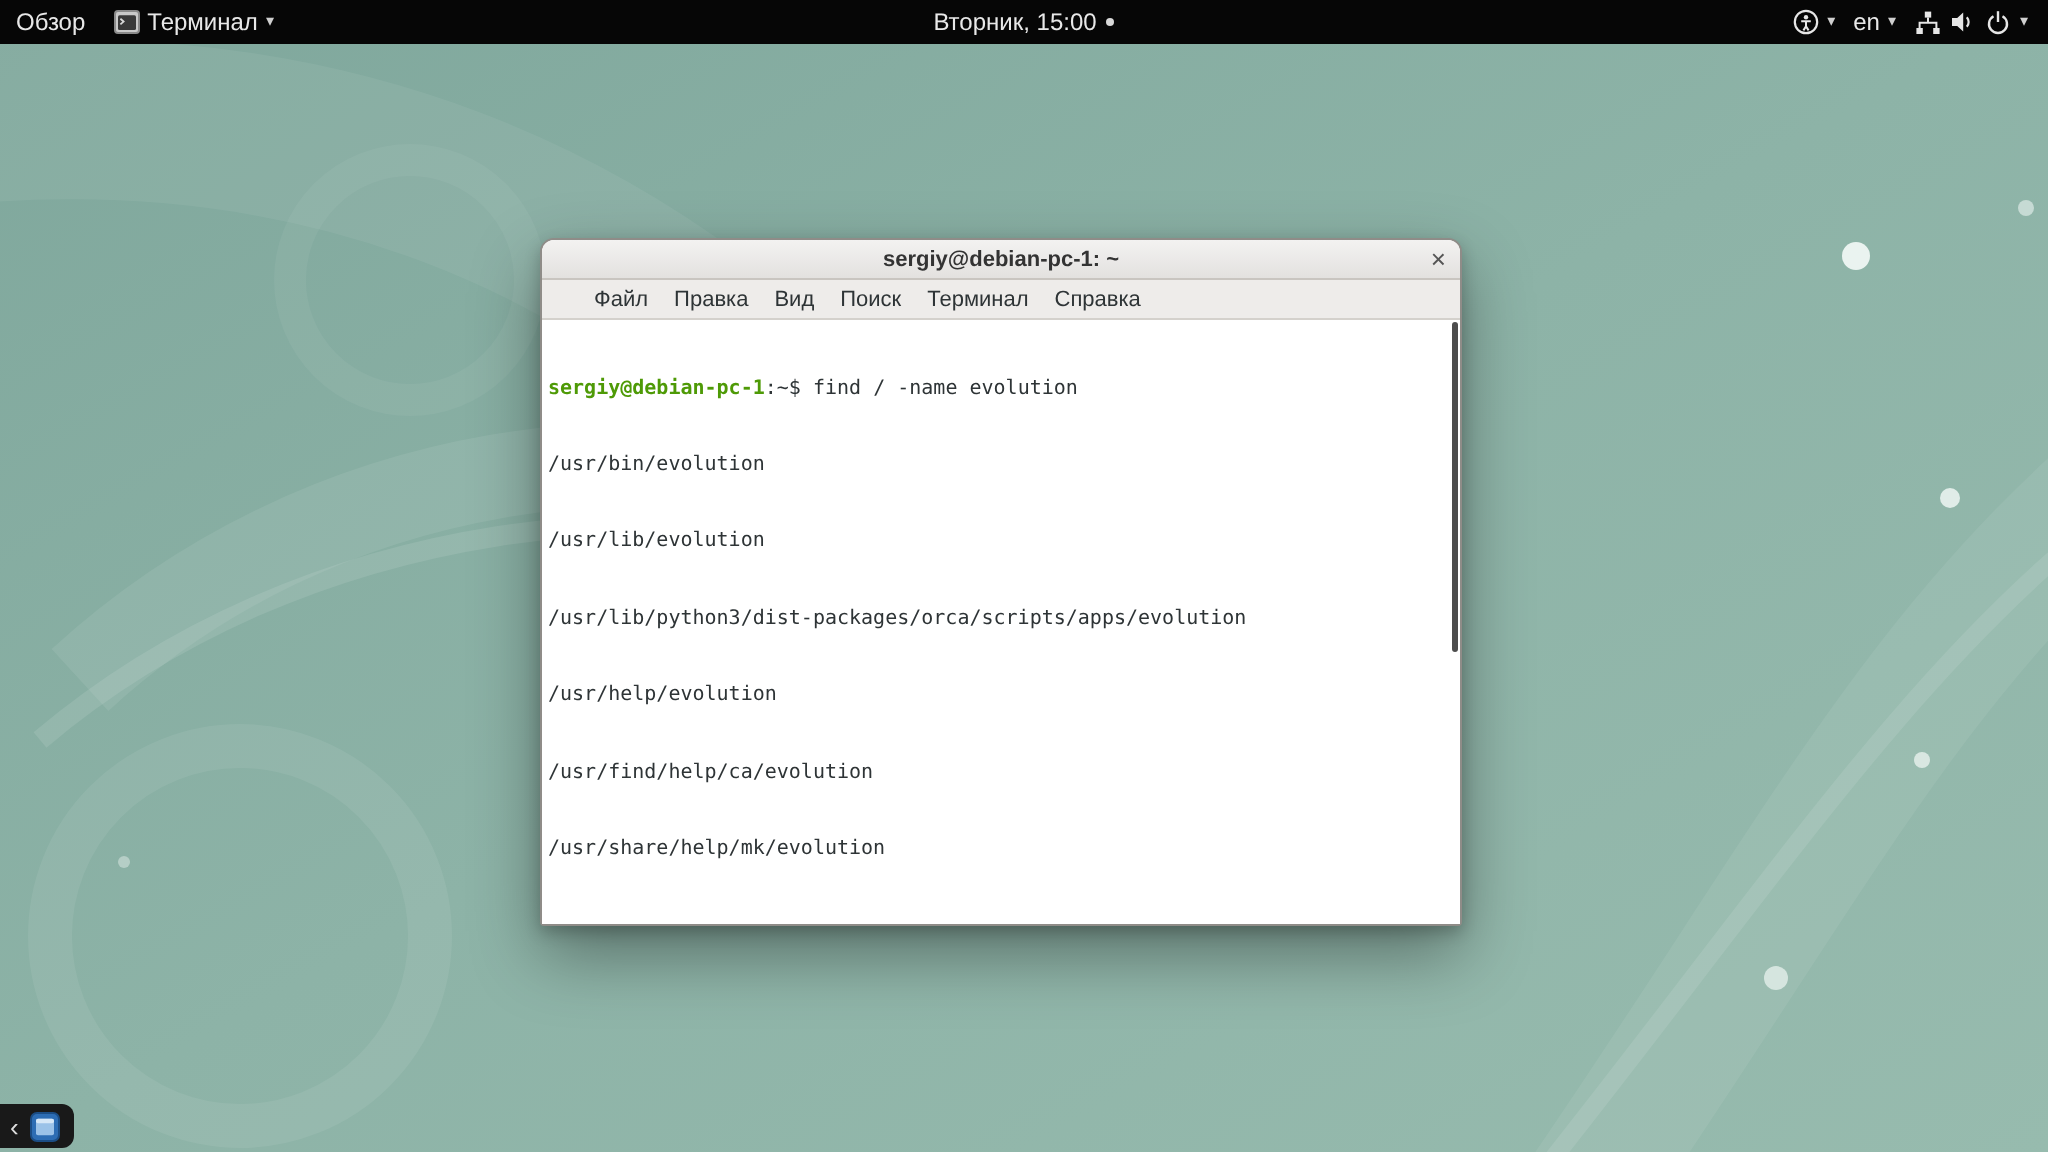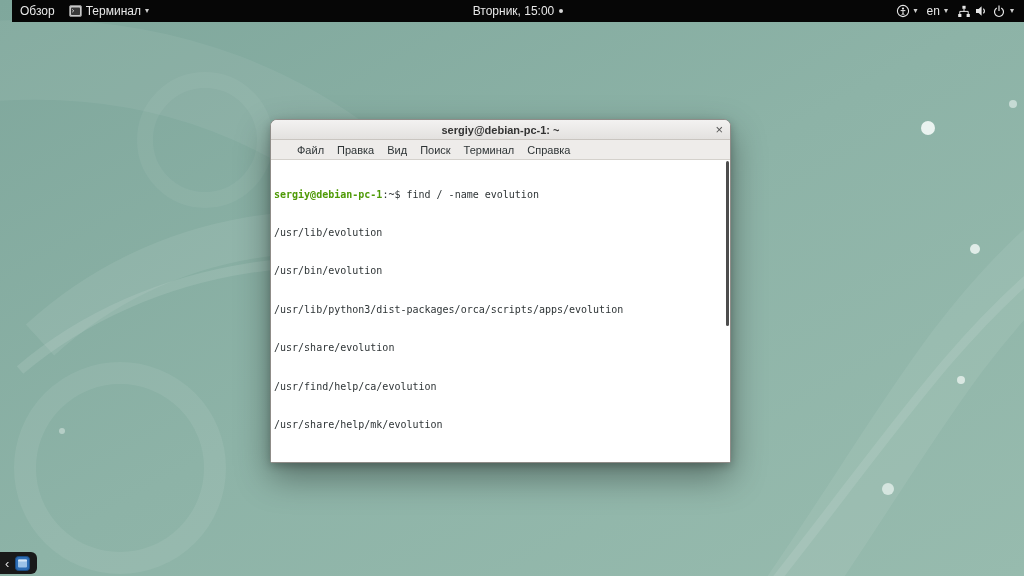--- a/index.html
+++ b/index.html
@@ -1,21 +1,21 @@
 <!DOCTYPE html>
 <html><head>
 <meta charset="utf-8">
 <style>
   html,body{margin:0;padding:0;background:#222;}
   .screen{position:relative;width:1024px;height:576px;overflow:hidden;
           font-family:"Liberation Sans","DejaVu Sans",sans-serif;}
   
   .wallpaper{position:absolute;inset:0;z-index:0;}
   
-  .topbar{position:absolute;top:0;left:12px;right:0;height:22px;background:#060606;
+  .topbar{position:absolute;top:0;left:0;right:0;height:22px;background:#060606;
           color:#e8e8e8;font-size:12px;display:flex;align-items:center;z-index:50;}
   .tb-left{display:flex;align-items:center;gap:14px;padding-left:8px;}
   .tb-item{display:flex;align-items:center;gap:4px;height:22px;cursor:default;}
   .tb-center{position:absolute;left:0;right:0;display:flex;justify-content:center;
              align-items:center;gap:5px;pointer-events:none;}
   .tb-center .clock-btn{pointer-events:auto;display:flex;align-items:center;gap:5px;}
   .notif-dot{width:4px;height:4px;border-radius:50%;background:#d7d7d7;}
   .tb-right{margin-left:auto;display:flex;align-items:center;gap:9px;padding-right:10px;}
   .caret{font-size:8px;color:#cfcfcf;line-height:1;}
   .tb-ic{display:flex;align-items:center;}
@@ -145,24 +145,24 @@
     <div class="menubar">
       <span class="menu-item">Файл</span>
       <span class="menu-item">Правка</span>
       <span class="menu-item">Вид</span>
       <span class="menu-item">Поиск</span>
       <span class="menu-item">Терминал</span>
       <span class="menu-item">Справка</span>
     </div>
     <div class="term">
       <div><span class="green">sergiy@debian-pc-1</span><span>:~$ </span><span>find / -name evolution</span></div>
+      <div>/usr/bin/evolution</div>
       <div>/usr/lib/evolution</div>
-      <div>/usr/bin/evolution</div>
       <div>/usr/lib/python3/dist-packages/orca/scripts/apps/evolution</div>
-      <div>/usr/share/evolution</div>
+      <div>/usr/help/evolution</div>
       <div>/usr/find/help/ca/evolution</div>
       <div>/usr/share/help/mk/evolution</div>
       
       
       
       
       
       
       <div class="scroll-thumb"></div>
     </div>

